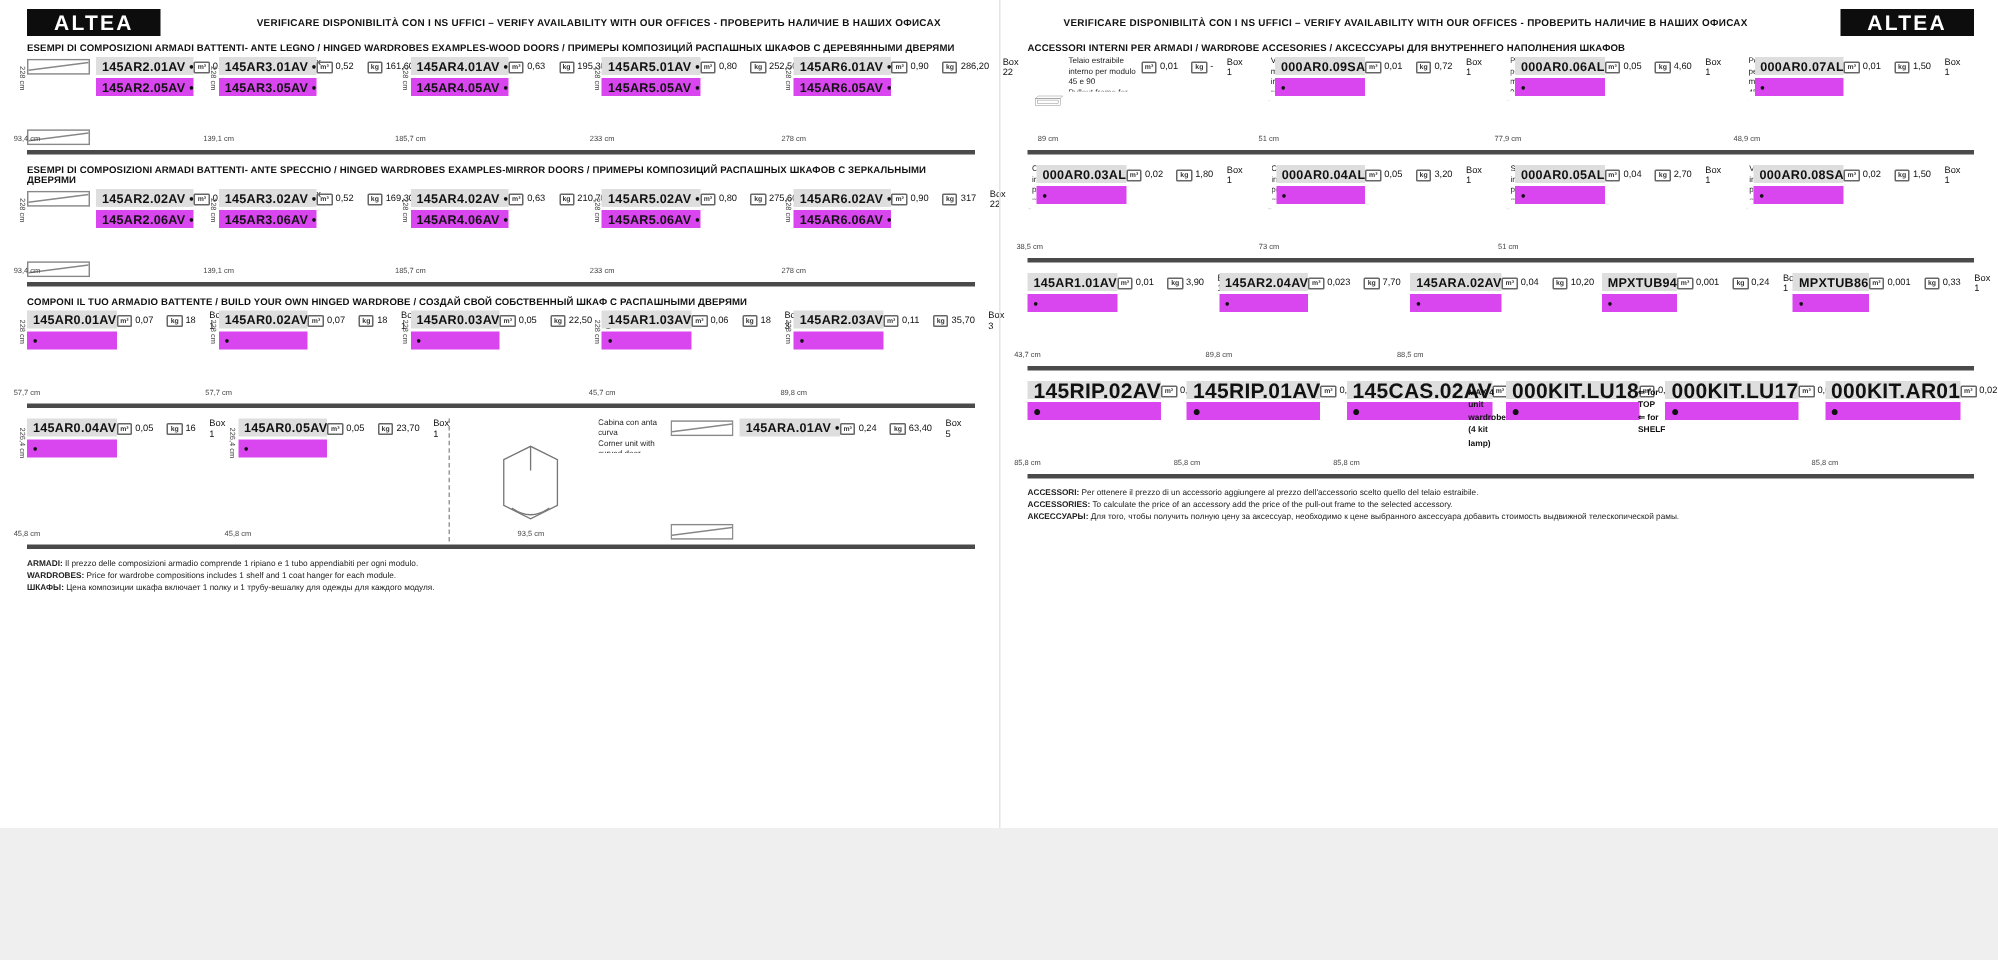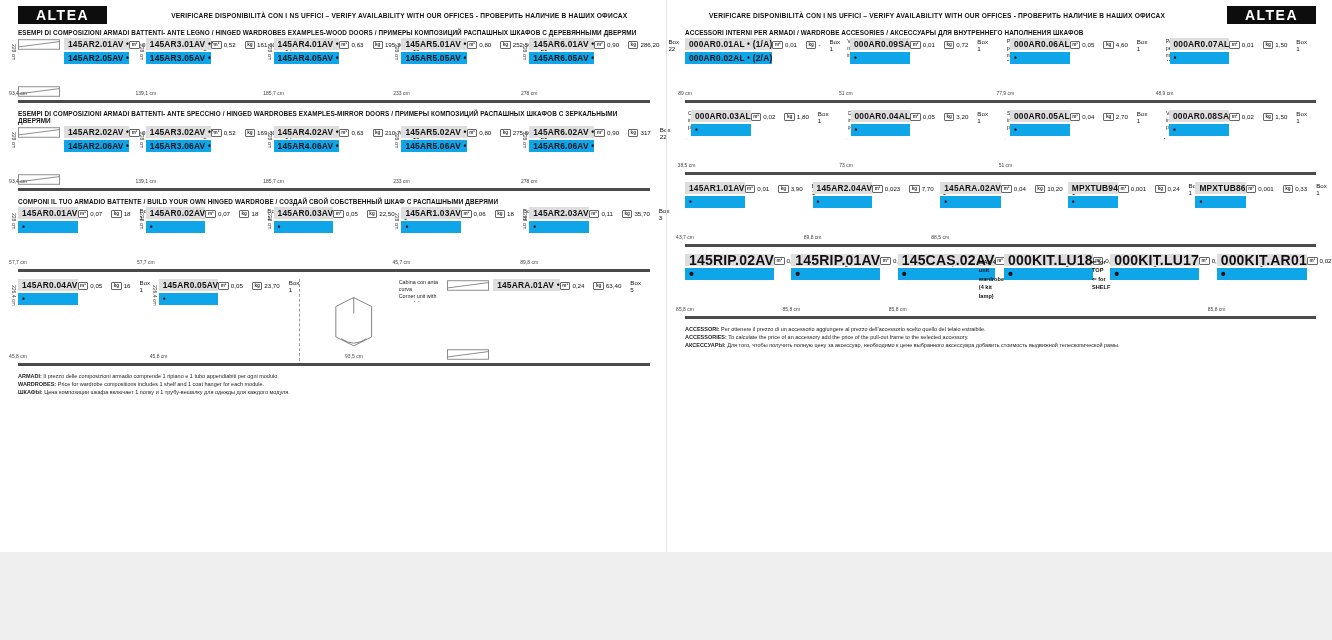--- a/index.html
+++ b/index.html
@@ -31,21 +31,21 @@
   .bandwrap{display:flex;align-items:stretch;}
   .legend{width:46px;display:flex;flex-direction:column;justify-content:space-between;
     padding:1px 4px 1px 0;box-sizing:border-box;}
   .legend svg{width:100%;height:11px;display:block;}
   .legend svg *{stroke:#888;fill:none;stroke-width:1;}
   .bands{flex:1;min-width:0;}
   .band{height:12px;display:flex;align-items:center;font-weight:bold;font-size:8.4px;
     padding-left:4px;white-space:nowrap;overflow:hidden;letter-spacing:0.2px;}
   .prow.n6 .band{font-size:14px;}
   .band.b1{background:#dedede;margin-bottom:1.5px;}
-  .band.b2{background:#0ea5e9;}
+  .band.b2{background:#d946ef;}
   .price{display:flex;align-items:center;font-size:6.2px;height:13px;color:#111;}
   .ic{border:1px solid #666;color:#333;font-size:4.6px;line-height:6px;padding:0 1.5px;
     margin-right:2px;border-radius:1px;font-weight:bold;}
   .pv{margin-right:9px;}
   .notes{margin-top:2px;}
   .note{font-size:5.5px;line-height:1.45;color:#222;}
   .pgfoot{position:absolute;bottom:6px;left:18px;right:16px;border-top:1px solid #c9c9c9;
     padding-top:4px;font-size:6.4px;display:flex;align-items:center;gap:14px;}
   .page.right .pgfoot{justify-content:flex-end;}
   .pgnum{font-weight:bold;font-size:9px;}
@@ -713,27 +713,20 @@
                 <rect x="25" y="31" width="50" height="9"></rect>
                 <polygon points="20,27 26,21 86,21 80,27"></polygon>
               </svg>
 
       <span class="dimw">89 cm</span>
     </div>
     <div class="desc">
       <div>Telaio estraibile interno per modulo 45 e 90</div>
       <div>Pullout frame for module 45 and 90</div>
       <div>Телескопическая рама полного выдвижения для модуля 45 и 90</div>
-    </div>
-    <div class="bandwrap">
-
-      <div class="bands">
-        <div class="band b1">000AR0.01AL  •      (1/A)</div>
-        <div class="band b2">000AR0.02AL  •      (2/A)</div>
-      </div>
     </div>
     <div class="price">
       <span class="ic">m³</span>
       <span class="pv">0,01</span>
       <span class="ic">kg</span>
       <span class="pv">-</span>
       <span class="pv">Box 1</span>
     </div>
   </div>
           <div class="cell">

